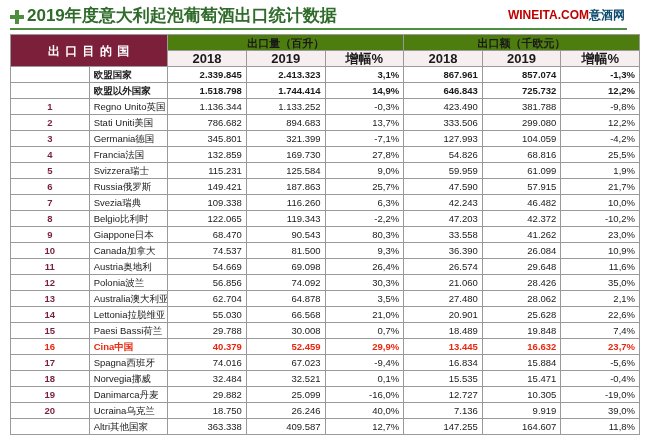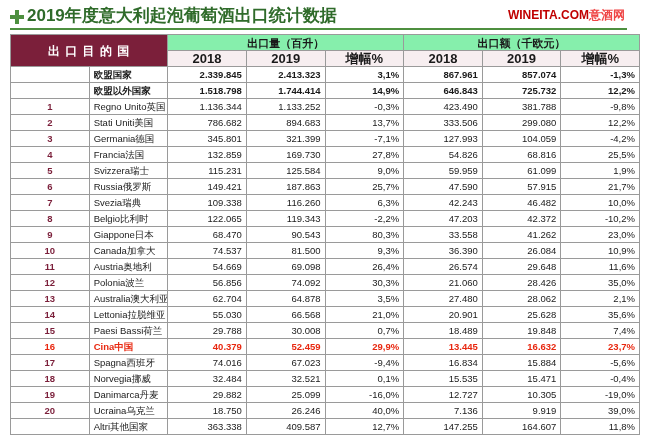--- a/index.html
+++ b/index.html
@@ -52,21 +52,21 @@
   }
   .brand {
     position: absolute;
     right: 2px;
     bottom: 2px;
     font-size: 12px;
     font-weight: bold;
     white-space: nowrap;
   }
   .brand .b-red { color: #c00000; }
-  .brand .b-dark { color: #ef4444; }
+  .brand .b-dark { color: #0c4a6e; }
   .rule {
     height: 2px;
     background: #4d8f3f;
     margin-top: 2px;
   }
   
   table.data {
     border-collapse: collapse;
     width: 630px;
     margin-top: 4px;
@@ -75,21 +75,21 @@
   }
   table.data td, table.data th {
     border: 1px solid #9a9a9a;
     padding: 0px 4px;
     height: 15px;
     line-height: 14px;
     overflow: hidden;
     white-space: nowrap;
   }
   .hdr-band {
-    background: #86efac;
+    background: #4d7c0f;
     text-align: center;
     font-weight: bold;
     font-size: 11px;
     color: #1a1a1a;
   }
   .hdr-corner {
     background: #7b1f3a;
     color: #ffffff;
     font-weight: bold;
     font-size: 12px;
@@ -312,21 +312,21 @@
           <td class="c-pct">2,1%</td>
         </tr>
         <tr>
           <td class="c-rank">14</td>
           <td class="c-name">Lettonia拉脱维亚</td>
           <td class="c-num">55.030</td>
           <td class="c-num">66.568</td>
           <td class="c-pct">21,0%</td>
           <td class="c-num">20.901</td>
           <td class="c-num">25.628</td>
-          <td class="c-pct">35,6%</td>
+          <td class="c-pct">22,6%</td>
         </tr>
         <tr>
           <td class="c-rank">15</td>
           <td class="c-name">Paesi Bassi荷兰</td>
           <td class="c-num">29.788</td>
           <td class="c-num">30.008</td>
           <td class="c-pct">0,7%</td>
           <td class="c-num">18.489</td>
           <td class="c-num">19.848</td>
           <td class="c-pct">7,4%</td>

